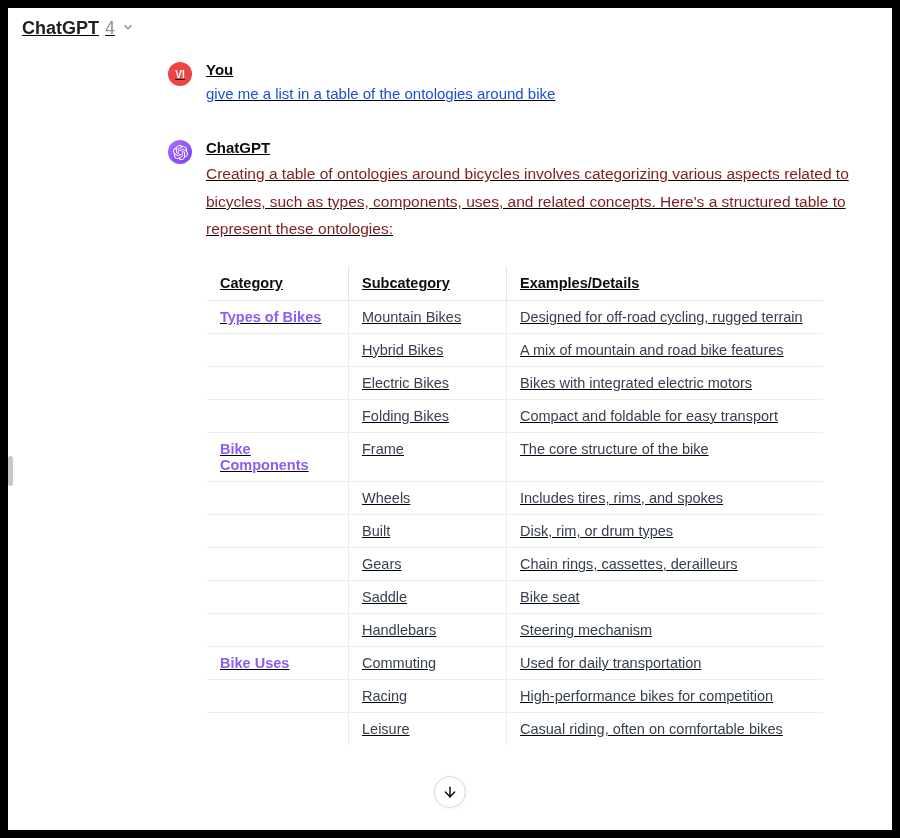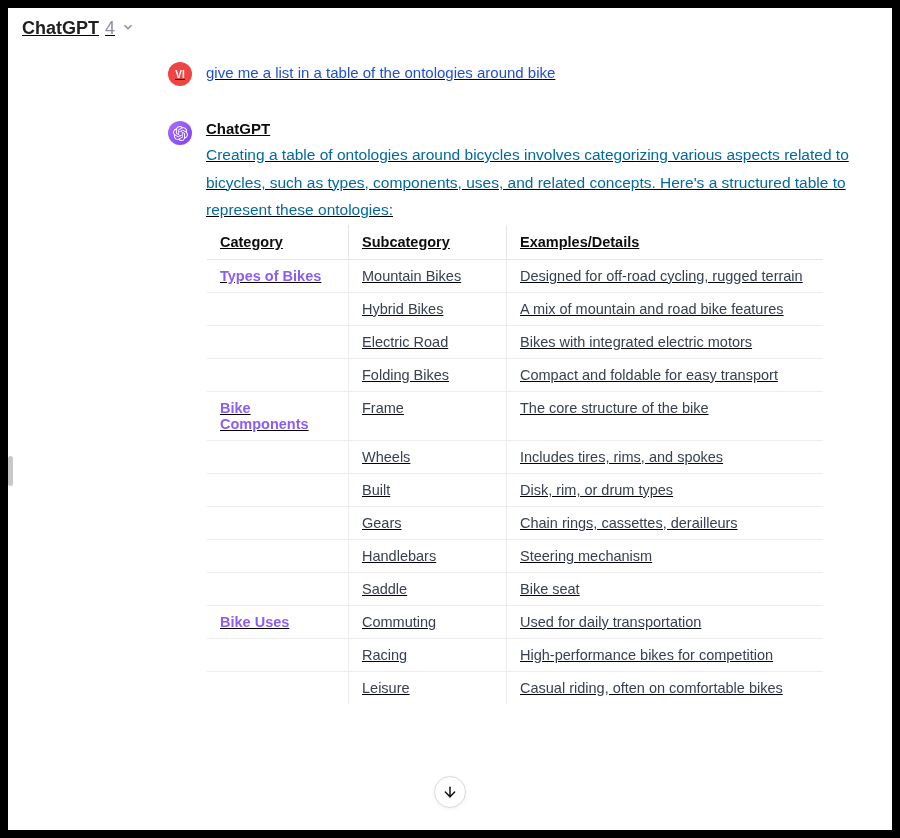--- a/index.html
+++ b/index.html
@@ -89,22 +89,23 @@
       color: #0d0d0d;
       margin-bottom: 4px;
     }
     .message-text {
       font-size: 15px;
       color: #1d4ed8;
       line-height: 1.55;
     }
     .intro-text {
       font-size: 15.5px;
-      color: #0369a1;
+      color: #7f1d1d;
       line-height: 1.78;
+      margin-bottom: 22px;
     }
     table.ontology {
       border-collapse: collapse;
       width: 618px;
       font-size: 14.5px;
       border: 1px solid #e5e5e5;
       border-radius: 6px;
       overflow: hidden;
     }
     table.ontology th {
@@ -174,20 +175,21 @@
           <polyline points="6 9 12 15 18 9"></polyline>
         </svg>
     </span>
   </div>
 
   <div class="conversation">
 
     <div class="message">
       <div class="avatar user">VI</div>
       <div class="message-body">
+        <div class="sender-name">You</div>
         <div class="message-text">give me a list in a table of the ontologies around bike</div>
       </div>
     </div>
 
     <div class="message">
       <div class="avatar assistant">
         <svg class="assistant-logo" viewBox="0 0 24 24">
             <path d="M22.28 9.82a5.98 5.98 0 0 0-.52-4.91 6.05 6.05 0 0 0-6.51-2.9A5.98 5.98 0 0 0 10.74 0a6.05 6.05 0 0 0-5.77 4.19 5.98 5.98 0 0 0-4 2.9 6.05 6.05 0 0 0 .74 7.1 5.98 5.98 0 0 0 .52 4.91 6.05 6.05 0 0 0 6.51 2.9A5.98 5.98 0 0 0 13.26 24a6.05 6.05 0 0 0 5.77-4.19 5.98 5.98 0 0 0 4-2.9 6.05 6.05 0 0 0-.75-7.09zm-9.02 12.6a4.48 4.48 0 0 1-2.88-1.04l.14-.08 4.78-2.76a.78.78 0 0 0 .39-.68v-6.74l2.02 1.17a.07.07 0 0 1 .04.06v5.58a4.5 4.5 0 0 1-4.49 4.49zm-9.66-4.13a4.47 4.47 0 0 1-.54-3.01l.14.09 4.78 2.76a.78.78 0 0 0 .79 0l5.84-3.37v2.33a.07.07 0 0 1-.03.06l-4.83 2.79a4.5 4.5 0 0 1-6.15-1.65zM2.34 7.9a4.49 4.49 0 0 1 2.35-1.97v5.68a.78.78 0 0 0 .39.68l5.84 3.37-2.02 1.17a.07.07 0 0 1-.07 0L4 14.03a4.5 4.5 0 0 1-1.66-6.13zm16.6 3.86l-5.84-3.37 2.02-1.17a.07.07 0 0 1 .07 0L20 9.97a4.49 4.49 0 0 1-.69 8.1v-5.68a.78.78 0 0 0-.37-.63zm2.01-3.03l-.14-.09-4.78-2.76a.78.78 0 0 0-.79 0L9.4 9.25V6.92a.07.07 0 0 1 .03-.06l4.83-2.79a4.49 4.49 0 0 1 6.69 4.66zM8.3 12.86l-2.02-1.17a.07.07 0 0 1-.04-.06V6.05a4.5 4.5 0 0 1 7.37-3.45l-.14.08L8.69 5.44a.78.78 0 0 0-.39.68zm1.1-2.37l2.6-1.5 2.6 1.5v3l-2.6 1.5-2.6-1.5z"></path>
           </svg>
       </div>
@@ -208,21 +210,21 @@
                 <td>Mountain Bikes</td>
                 <td>Designed for off-road cycling, rugged terrain</td>
               </tr>
               <tr>
                 <td class=""></td>
                 <td>Hybrid Bikes</td>
                 <td>A mix of mountain and road bike features</td>
               </tr>
               <tr>
                 <td class=""></td>
-                <td>Electric Road</td>
+                <td>Electric Bikes</td>
                 <td>Bikes with integrated electric motors</td>
               </tr>
               <tr>
                 <td class=""></td>
                 <td>Folding Bikes</td>
                 <td>Compact and foldable for easy transport</td>
               </tr>
               <tr>
                 <td class="cat">Bike Components</td>
                 <td>Frame</td>
@@ -238,27 +240,27 @@
                 <td>Built</td>
                 <td>Disk, rim, or drum types</td>
               </tr>
               <tr>
                 <td class=""></td>
                 <td>Gears</td>
                 <td>Chain rings, cassettes, derailleurs</td>
               </tr>
               <tr>
                 <td class=""></td>
+                <td>Saddle</td>
+                <td>Bike seat</td>
+              </tr>
+              <tr>
+                <td class=""></td>
                 <td>Handlebars</td>
                 <td>Steering mechanism</td>
-              </tr>
-              <tr>
-                <td class=""></td>
-                <td>Saddle</td>
-                <td>Bike seat</td>
               </tr>
               <tr>
                 <td class="cat">Bike Uses</td>
                 <td>Commuting</td>
                 <td>Used for daily transportation</td>
               </tr>
               <tr>
                 <td class=""></td>
                 <td>Racing</td>
                 <td>High-performance bikes for competition</td>

